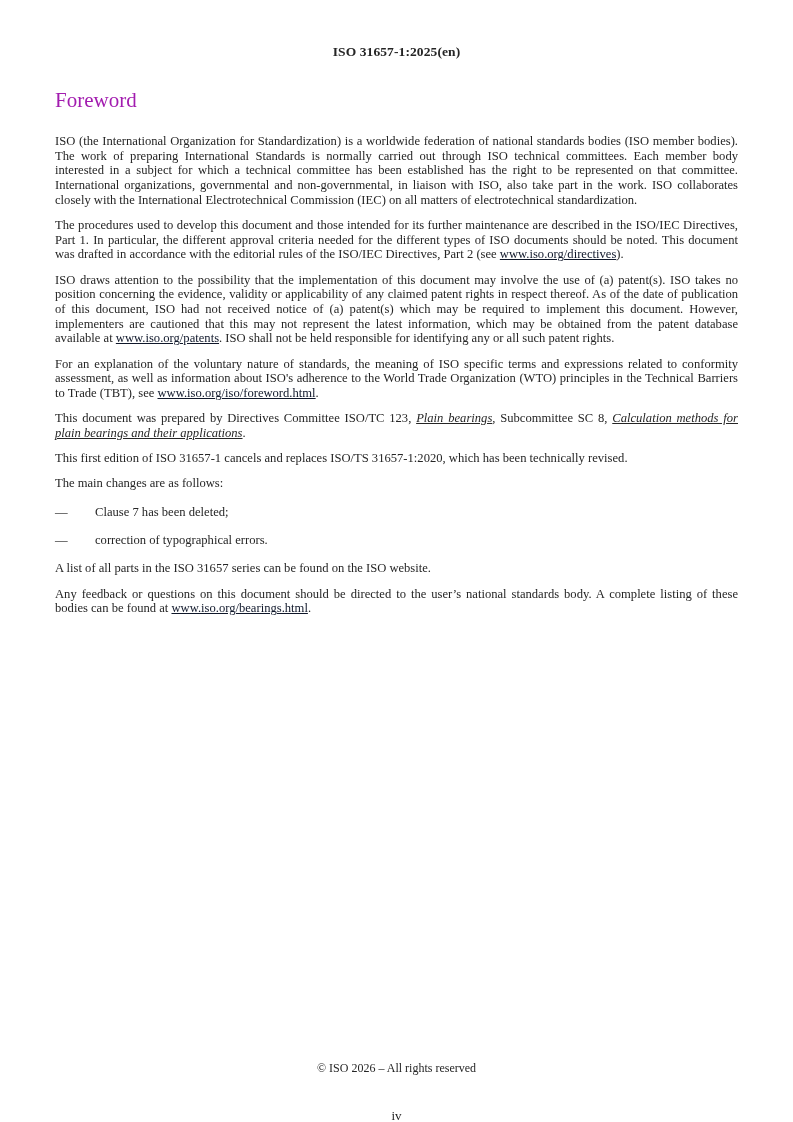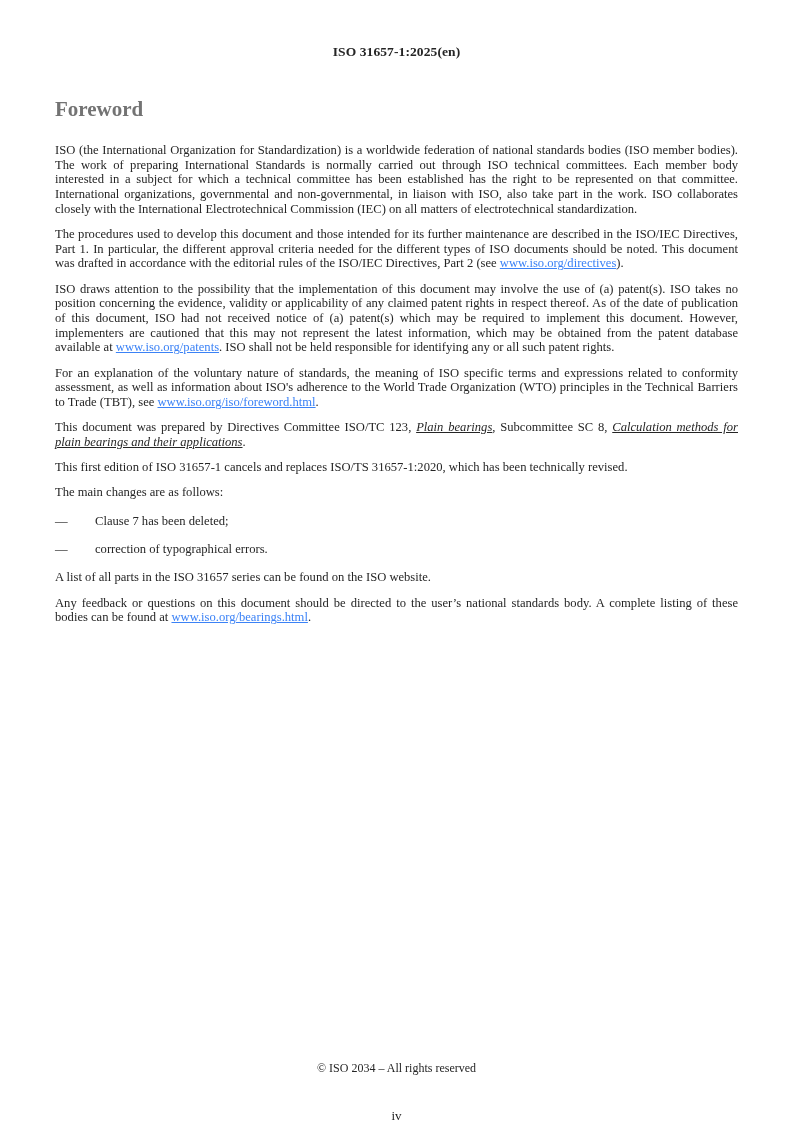--- a/index.html
+++ b/index.html
@@ -26,24 +26,24 @@
     font-size: 13.5px;
     letter-spacing: 0.1px;
   }
   .content {
     position: absolute;
     top: 84px;
     left: 55px;
     width: 683px;
   }
   h1.doc-heading {
-    margin: 13px 0 21px 0;
+    margin: 4px 0 21px 0;
     font-size: 21px;
-    font-weight: bold;
-    color: #737373;
+    font-weight: normal;
+    color: #a21caf;
   }
   p.body-par {
     margin: 0 0 10.5px 0;
     font-size: 12.6px;
     line-height: 14.7px;
     text-align: justify;
     text-justify: inter-word;
   }
   .list-block {
     margin: 14px 0 14px 0;
@@ -52,21 +52,21 @@
     display: flex;
     font-size: 12.6px;
     line-height: 14.7px;
     margin: 0 0 13px 0;
   }
   .list-item .dash {
     width: 40px;
     flex: 0 0 40px;
   }
   a.doc-link {
-    color: #3b82f6;
+    color: #0f172a;
     text-decoration: underline;
     cursor: pointer;
   }
   .italic {
     font-style: italic;
     text-decoration: underline;
   }
   .footer {
     position: absolute;
     left: 0;
@@ -136,17 +136,17 @@
     <p class="body-par">
       <span>A list of all parts in the ISO 31657 series can be found on the ISO website.</span>
     </p>
 
     <p class="body-par">
       <span>Any feedback or questions on this document should be directed to the user’s national standards body. A complete listing of these bodies can be found at </span><a class="doc-link">www.iso.org/bearings.html</a><span>.</span>
     </p>
 
   </div>
 
-  <div class="footer footer-copyright">© ISO 2034 – All rights reserved</div>
+  <div class="footer footer-copyright">© ISO 2026 – All rights reserved</div>
 
   <div class="footer footer-page-num">iv</div>
 
 </div>
 
 </body></html>

